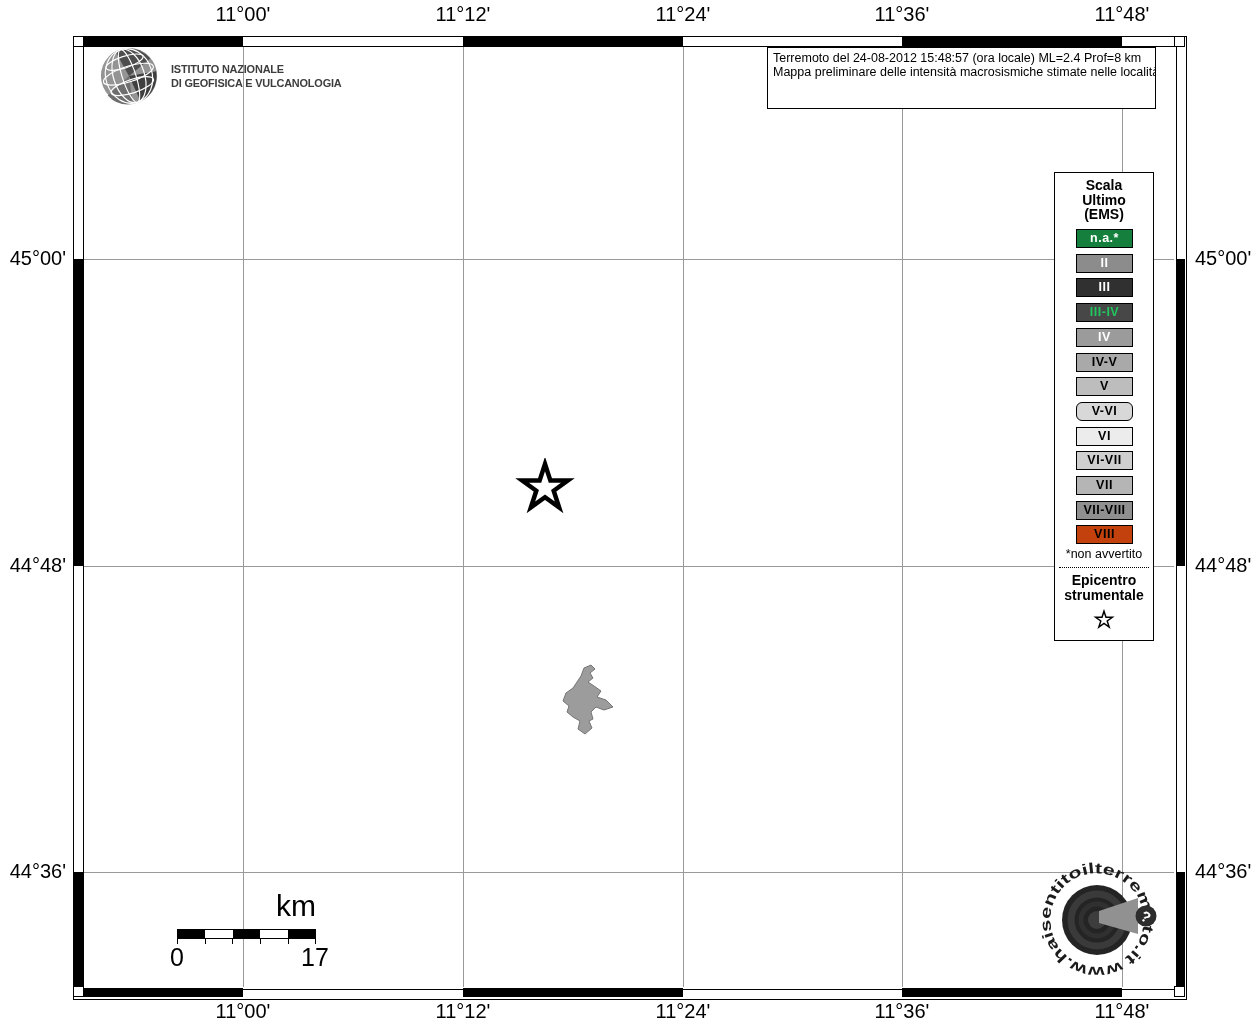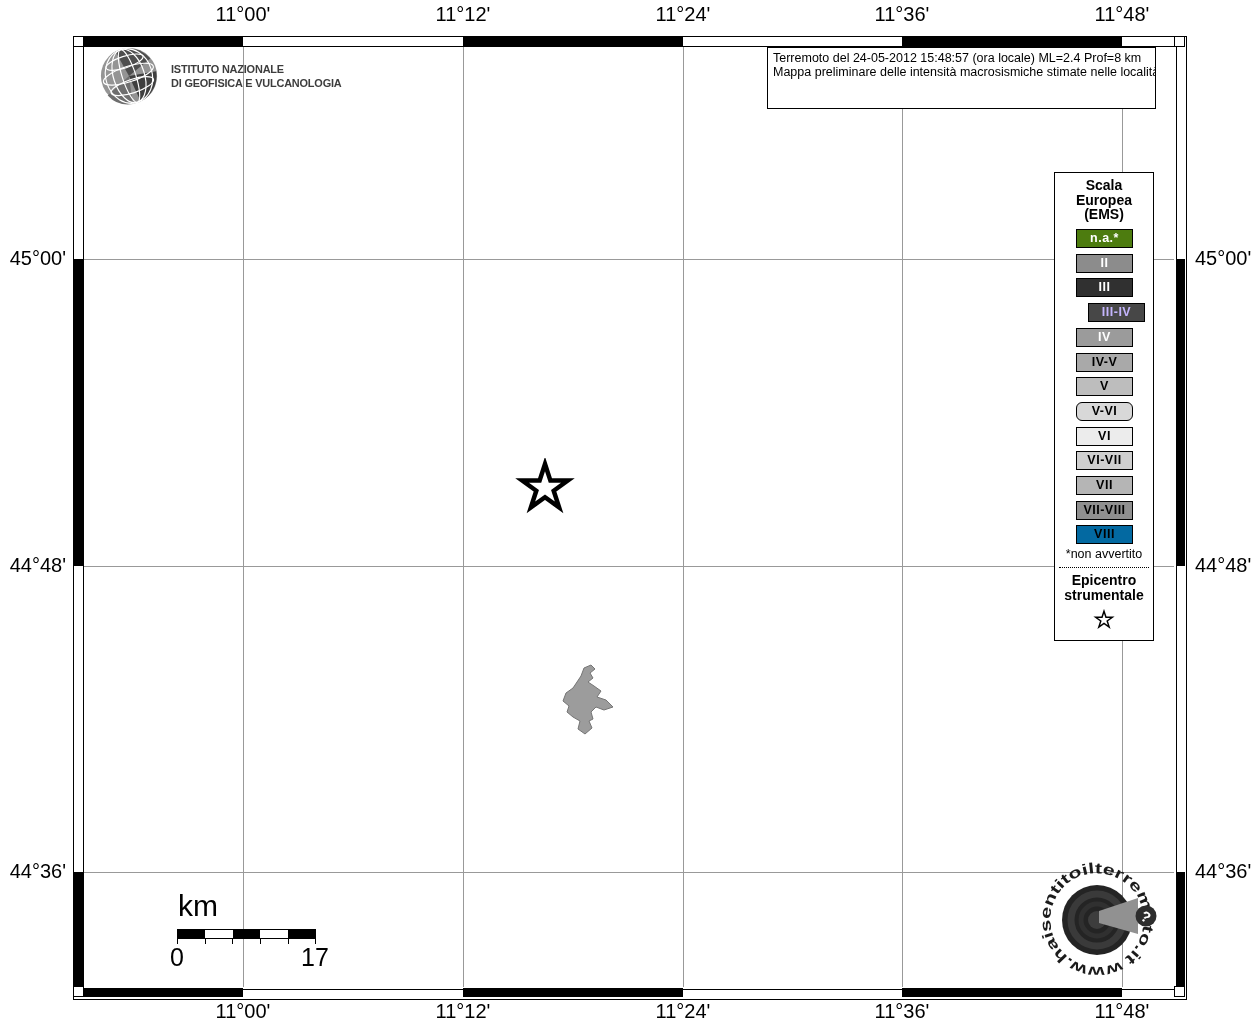--- a/index.html
+++ b/index.html
@@ -32,21 +32,21 @@
   .legend-foot{position:absolute;top:374px;width:100%;text-align:center;font-size:12.5px;}
   .legend-div{position:absolute;top:394px;left:4px;right:4px;border-top:1px dotted #000;}
   .legend-epi{position:absolute;top:400px;width:100%;text-align:center;font-weight:bold;
               font-size:14px;line-height:15px;}
   .legend-star{position:absolute;top:436px;left:50%;transform:translateX(-50%);}
   
   .ingv-text{position:absolute;left:171px;top:63px;font-size:11.5px;font-weight:bold;color:#3d3d3d;
              line-height:13.5px;letter-spacing:-0.2px;transform:scaleX(.95);transform-origin:left top;
              white-space:nowrap;}
   
-  .km-label{position:absolute;left:178px;top:889px;width:138px;text-align:left;font-size:30px;}
+  .km-label{position:absolute;left:178px;top:889px;width:138px;text-align:right;font-size:30px;}
   .sbar{position:absolute;left:177px;top:929px;width:137px;height:8px;border:1px solid #000;display:flex;}
   .sbar span{flex:1;}
   .sb-b{background:#000;} .sb-w{background:#fff;}
   .stick{position:absolute;top:939px;width:1px;height:5px;background:#000;}
   .snum{position:absolute;top:943px;width:40px;text-align:center;font-size:25px;}
 </style>
 </head>
 <body>
 
 <div class="canvas">
@@ -124,43 +124,43 @@
         <ellipse cx="32" cy="43" rx="23" ry="7"></ellipse>
       </g>
     </svg>
     <div class="ingv-text">
       <div>ISTITUTO NAZIONALE</div>
       <div>DI GEOFISICA E VULCANOLOGIA</div>
     </div>
   </div>
 
   <div class="infobox">
-    <div>Terremoto del 24-05-2012 15:48:57 (ora locale) ML=2.4 Prof=8 km</div>
+    <div>Terremoto del 24-08-2012 15:48:57 (ora locale) ML=2.4 Prof=8 km</div>
     <div>Mappa preliminare delle intensità macrosismiche stimate nelle località</div>
   </div>
 
   <div class="legend">
     <div class="legend-title">
       <div>Scala</div>
-      <div>Europea</div>
+      <div>Ultimo</div>
       <div>(EMS)</div>
     </div>
-    <div class="legend-item" style="top: 56px; background: #4d7c0f; color: rgb(255, 255, 255);">n.a.*</div>
+    <div class="legend-item" style="top: 56px; background: #15803d; color: rgb(255, 255, 255);">n.a.*</div>
     <div class="legend-item" style="top: 81px; background: rgb(140, 140, 140); color: rgb(255, 255, 255);">II</div>
     <div class="legend-item" style="top: 105px; background: rgb(48, 48, 48); color: rgb(255, 255, 255);">III</div>
-    <div class="legend-item" style="top: 130px; background: rgb(71, 71, 71); color: #c4b5fd; margin-left: 12px;">III-IV</div>
+    <div class="legend-item" style="top: 130px; background: rgb(71, 71, 71); color: #22c55e;">III-IV</div>
     <div class="legend-item" style="top: 155px; background: rgb(155, 155, 155); color: rgb(255, 255, 255);">IV</div>
     <div class="legend-item" style="top: 180px; background: rgb(169, 169, 169); color: rgb(0, 0, 0);">IV-V</div>
     <div class="legend-item" style="top: 204px; background: rgb(189, 189, 189); color: rgb(0, 0, 0);">V</div>
     <div class="legend-item" style="top: 229px; background: rgb(216, 216, 216); color: rgb(0, 0, 0); border-radius: 6px;">V-VI</div>
     <div class="legend-item" style="top: 254px; background: rgb(236, 236, 236); color: rgb(0, 0, 0);">VI</div>
     <div class="legend-item" style="top: 278px; background: rgb(207, 207, 207); color: rgb(0, 0, 0);">VI-VII</div>
     <div class="legend-item" style="top: 303px; background: rgb(181, 181, 181); color: rgb(0, 0, 0);">VII</div>
     <div class="legend-item" style="top: 328px; background: rgb(143, 143, 143); color: rgb(0, 0, 0);">VII-VIII</div>
-    <div class="legend-item" style="top: 352px; background: #0369a1; color: rgb(0, 0, 0);">VIII</div>
+    <div class="legend-item" style="top: 352px; background: #c2410c; color: rgb(0, 0, 0);">VIII</div>
     <div class="legend-foot">*non avvertito</div>
     <div class="legend-div"></div>
     <div class="legend-epi">
       <div>Epicentro</div>
       <div>strumentale</div>
     </div>
     <svg class="legend-star" width="22" height="22" viewBox="0 0 60 60">
       <path d="M30,6 L35.4,22.6 L52.8,22.6 L38.7,32.8 L44.1,49.4 L30,39.2 L15.9,49.4 L21.3,32.8 L7.2,22.6 L24.6,22.6 Z" fill="#ffffff" stroke="#000000" stroke-width="4"></path>
     </svg>
   </div>

